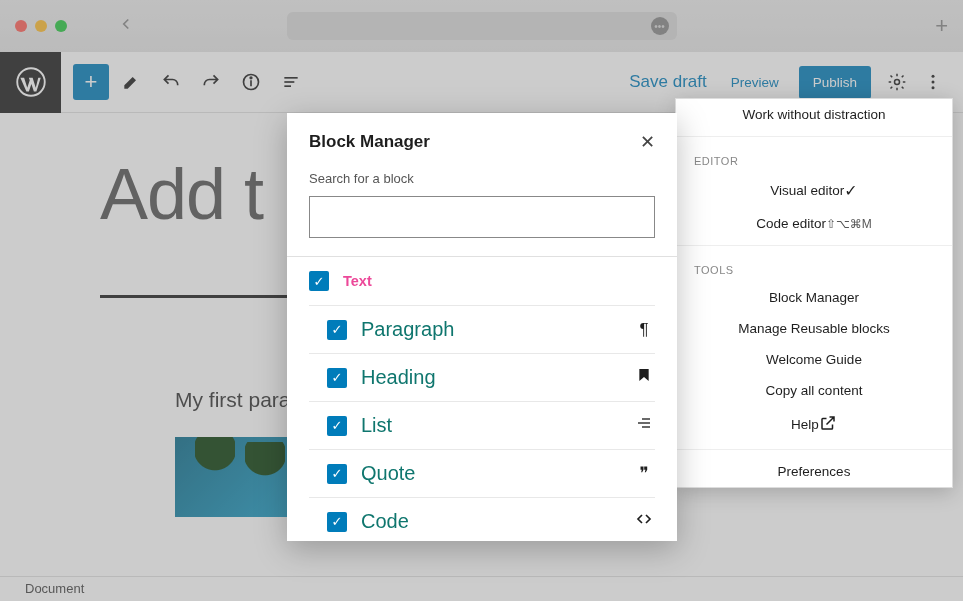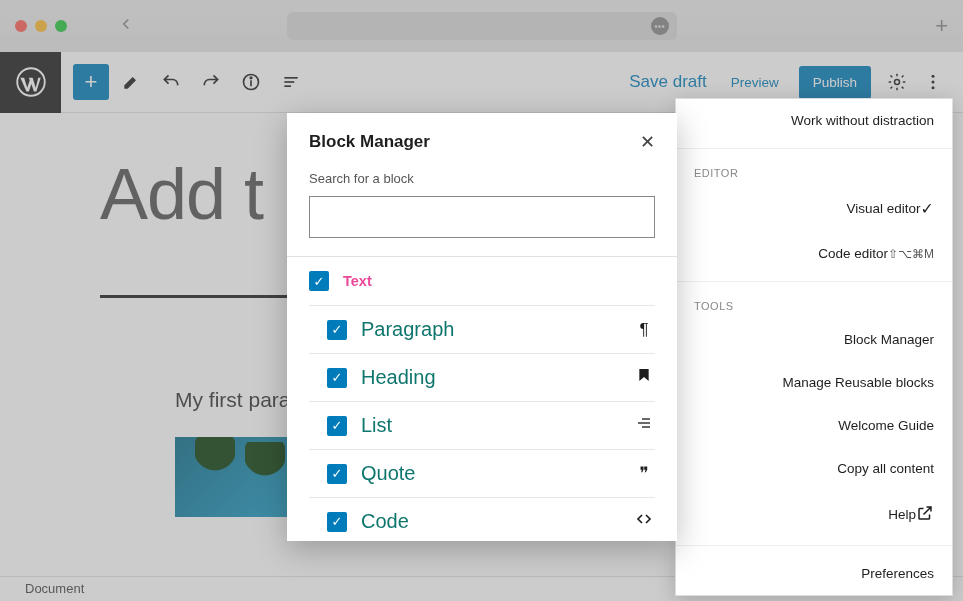--- a/index.html
+++ b/index.html
@@ -40,21 +40,21 @@
 .palm:nth-child(1){left:20px;top:0;} .palm:nth-child(2){left:70px;top:5px;} .palm:nth-child(3){left:310px;top:0;}
 
 
 .status-bar { position:absolute; bottom:0; left:0; right:0; height:25px; background:#fff; border-top:1px solid #e0e0e0; padding:4px 25px; font-size:13px; color:#444; }
 
 
 .dim { position:absolute; top:0; left:0; right:0; bottom:0; background:rgba(120,120,120,0.38); pointer-events:none; }
 
 
 .side-menu { position:absolute; top:98px; right:10px; width:278px; background:#fff; box-shadow:0 4px 20px rgba(0,0,0,0.2); border:1px solid #ddd; z-index:5; }
-.sm-item { padding:14px 18px; font-size:13.5px; color:#1e1e1e; display:flex; align-items:center; justify-content:flex-end; }
+.sm-item { padding:8px 18px; font-size:13.5px; color:#1e1e1e; display:flex; align-items:center; justify-content:center; }
 .sm-header { padding:18px 18px 6px; font-size:11px; color:#888; letter-spacing:0.5px; border-top:1px solid #eee; margin-top:6px; }
 .sm-header:first-child { border-top:none; margin-top:0; }
 .sm-short { color:#555; font-size:12px; }
 .sm-check::after { content:"✓"; font-size:16px; }
 .sm-ext svg { width:18px; height:18px; }
 .sm-sep { height:1px; background:#eee; margin:6px 0; }
 
 
 .modal { position:absolute; top:113px; left:287px; width:390px; height:428px; background:#fff; box-shadow:0 8px 30px rgba(0,0,0,0.25); z-index:10; display:flex; flex-direction:column; }
 .modal-head { padding:18px 22px; display:flex; align-items:center; justify-content:space-between; }

